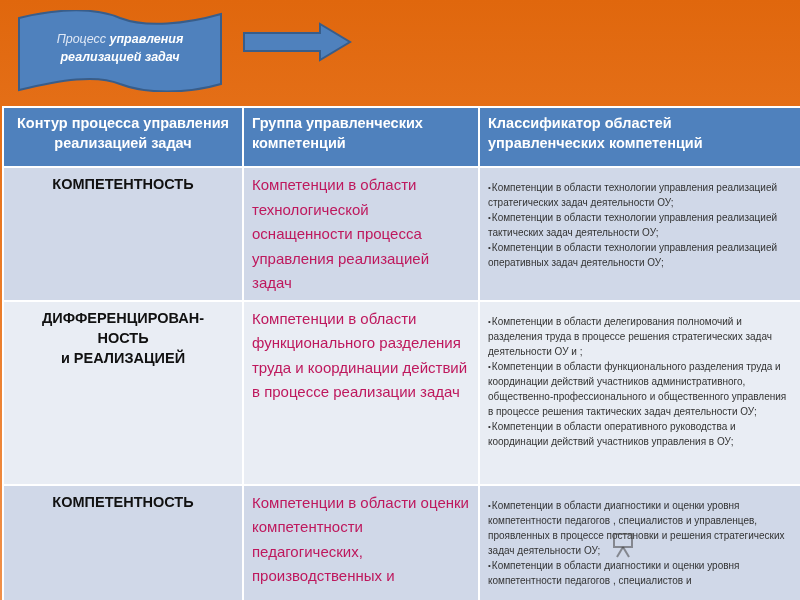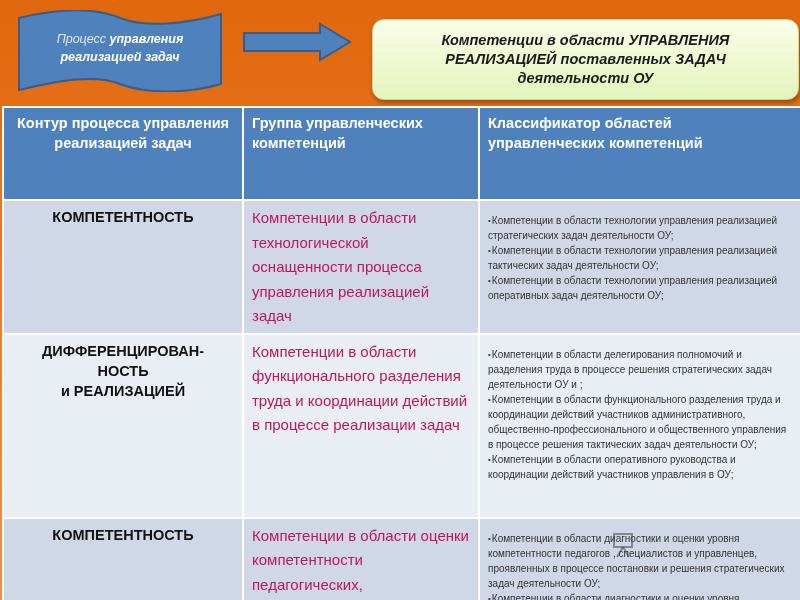--- a/index.html
+++ b/index.html
@@ -33,21 +33,21 @@
   }
   table.grid {
     position: absolute; left: 2px; top: 106px; width: 798px;
     border-collapse: collapse; table-layout: fixed;
   }
   table.grid th, table.grid td {
     border: 2px solid #ffffff; vertical-align: top;
   }
   table.grid th {
     background: #4f81bd; color: #ffffff; font-weight: bold;
-    font-size: 14.5px; line-height: 20px; height: 93px; padding: 5px 8px 12px 8px;
+    font-size: 14.5px; line-height: 20px; height: 60px; padding: 5px 8px 12px 8px;
   }
   th.c1 { text-align: center; }
   th.c2, th.c3 { text-align: left; }
   tr.r-dark td { background: #d0d8e8; }
   tr.r-light td { background: #e9edf4; }
   td.contour {
     text-align: center; font-weight: bold; font-size: 14.5px; line-height: 20px;
     color: #111111; padding: 6px 8px;
   }
   td.group {
@@ -78,23 +78,20 @@
         <b>управления</b><br>
         <b>реализацией задач</b>
       </div>
     </div>
   </div>
 
   <svg class="arrow" width="112" height="40" viewBox="0 0 112 40">
     <path d="M2,11 L78,11 L78,2 L108,20 L78,38 L78,29 L2,29 Z" fill="#4f81bd" stroke="#385d8a" stroke-width="2" stroke-linejoin="miter"></path>
   </svg>
 
-  <div class="title-box">
-    <div class="title-text">Компетенции в области УПРАВЛЕНИЯ РЕАЛИЗАЦИЕЙ поставленных ЗАДАЧ деятельности ОУ</div>
-  </div>
 </div>
 
 <table class="grid">
   <colgroup>
     <col style="width:240px">
     <col style="width:236px">
     <col style="width:322px">
   </colgroup>
   <thead>
     <tr>

